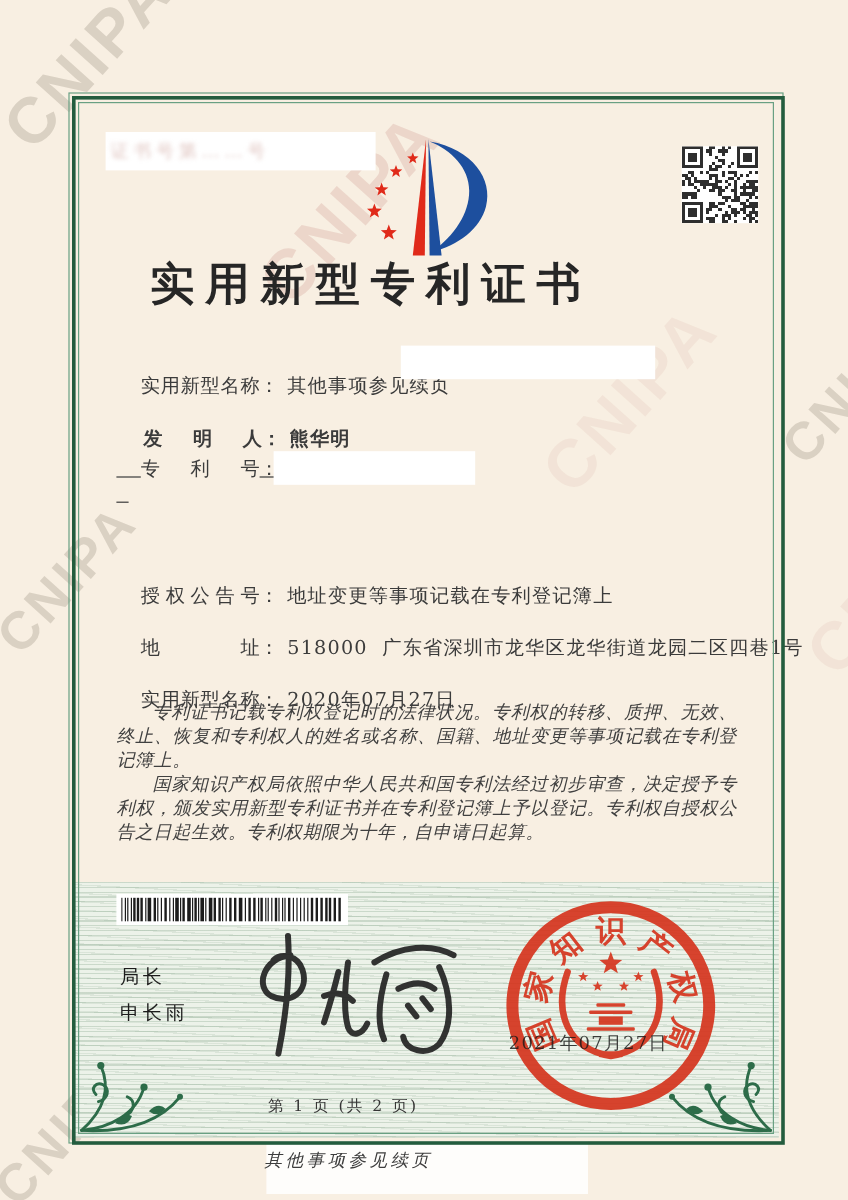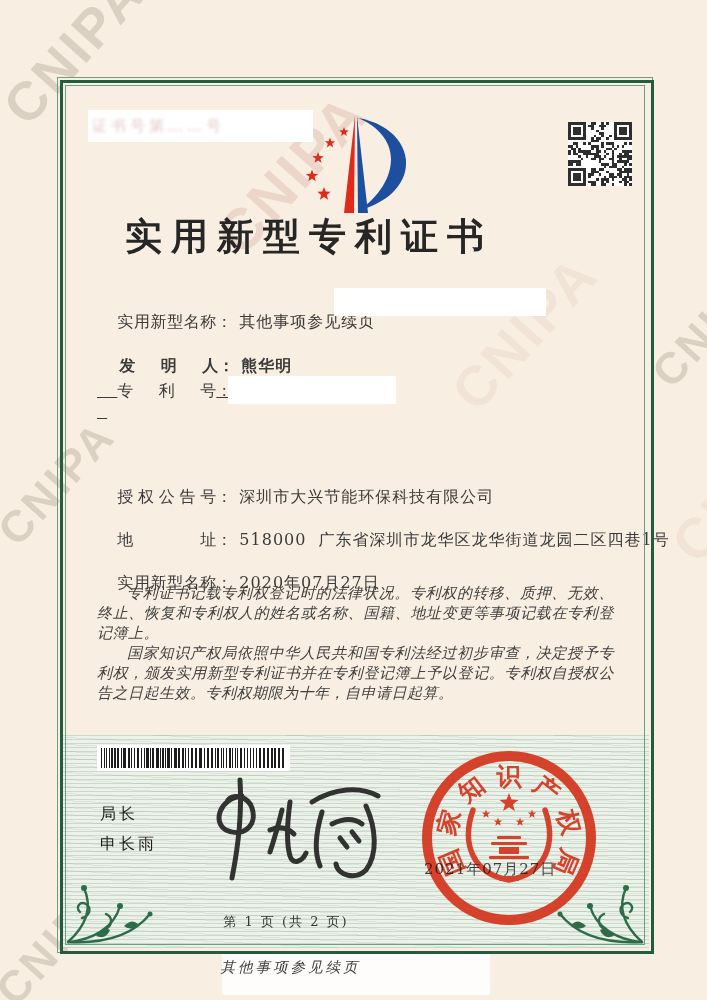--- a/index.html
+++ b/index.html
@@ -308,21 +308,21 @@
     <span class="flabel">发明人</span><span class="fcolon">：</span><span class="fvalue">熊华明</span>
   </div>
 
   <div class="fieldrow" style="top:362px;text-decoration:underline;">
     <span class="flabel">专利号</span><span class="fcolon">：</span><span class="fvalue">2020</span>
   </div>
   <div class="redact" style="left:228px;top:376px;width:168px;height:28px;"></div>
 
 
   <div class="fieldrow" style="top:468px;">
-    <span class="flabel">授权公告号</span><span class="fcolon">：</span><span class="fvalue">深圳市大兴节能环保科技有限公司</span>
+    <span class="flabel">授权公告号</span><span class="fcolon">：</span><span class="fvalue">地址变更等事项记载在专利登记簿上</span>
   </div>
 
   <div class="fieldrow" style="top:511px;">
     <span class="flabel">地址</span><span class="fcolon">：</span><span class="fvalue">518000  广东省深圳市龙华区龙华街道龙园二区四巷1号</span>
   </div>
 
   <div class="fieldrow" style="top:554px;">
     <span class="flabel">实用新型名称</span><span class="fcolon">：</span><span class="fvalue">2020年07月27日</span>
   </div>
 

